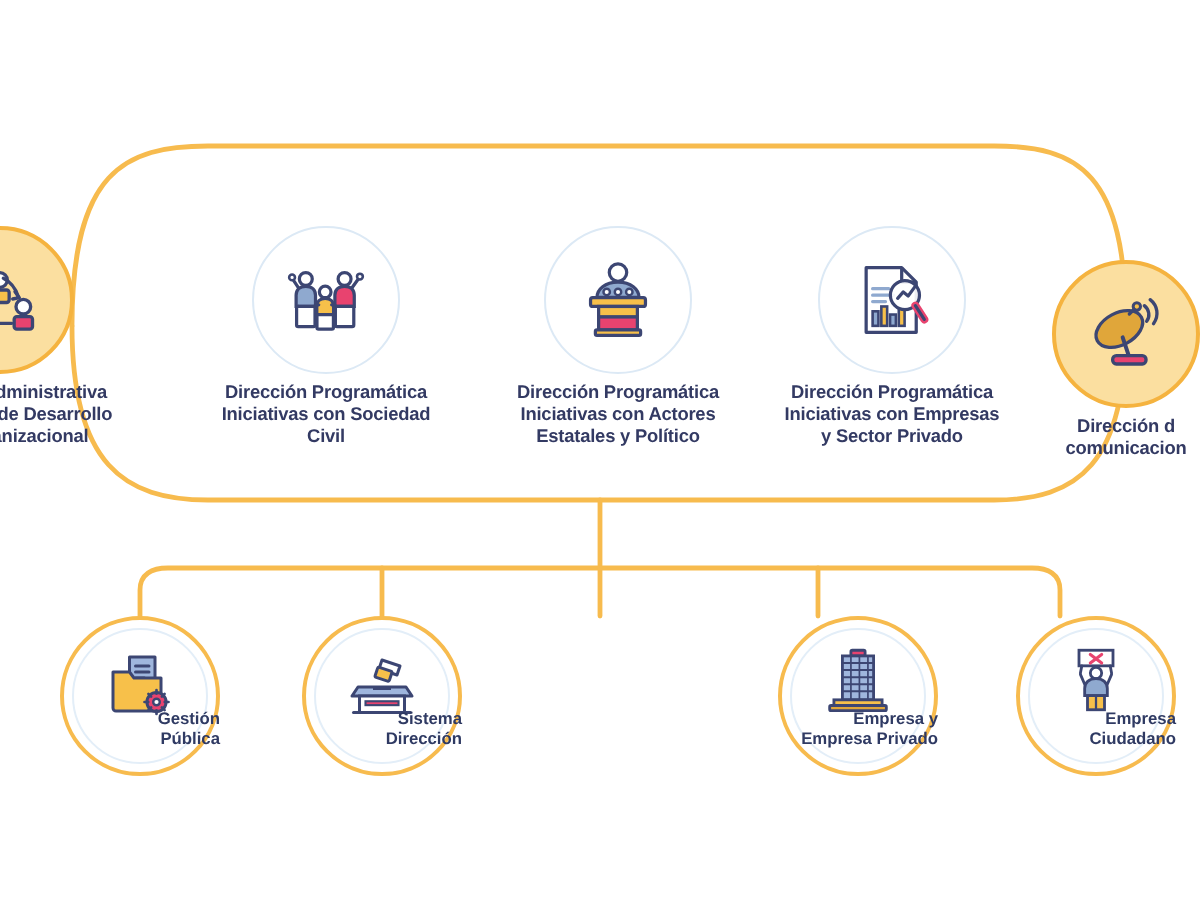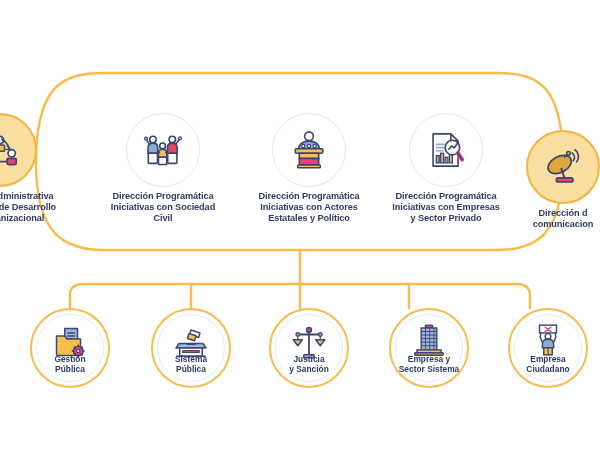--- a/index.html
+++ b/index.html
@@ -58,21 +58,21 @@
     font-weight:bold;
     line-height:1.22;
     white-space:pre-line;
     letter-spacing:-0.1px;
   }
   .caption.top{font-size:9.2px;}
   
   .botlabel{
     position:absolute;
     left:0;right:0;
-    text-align:center;
+    text-align:right;
     font-size:8.4px;
     font-weight:bold;
     color:#2f3a63;
     line-height:1.2;
     white-space:pre-line;
   }
 </style>
 </head>
 <body>
 
@@ -232,56 +232,38 @@
         <path d="M24 8 l12 4 l-2 6 l-12 -4 z" fill="#fff" stroke="#3c4673" stroke-width="2" stroke-linejoin="round"></path>
         <rect x="20" y="14" width="10" height="7" rx="1" transform="rotate(18 25 17.5)" fill="#f7c04a" stroke="#3c4673" stroke-width="2"></rect>
         <path d="M8 26 h32 l4 6 H4 z" fill="#9fb6dd" stroke="#3c4673" stroke-width="2" stroke-linejoin="round"></path>
         <path d="M18 26 h12 v2 h-12 z" fill="#3c4673"></path>
         <rect x="9" y="32" width="30" height="11" fill="#fff" stroke="#3c4673" stroke-width="2"></rect>
         <rect x="13" y="35.5" width="22" height="2.6" fill="#e8436f" stroke="#3c4673" stroke-width="1.4"></rect>
         <path d="M5 43 h38" stroke="#3c4673" stroke-width="2" stroke-linecap="round"></path>
       </svg>
     </div>
     <div class="botlabel" style="top:46px;">Sistema
-Pública</div>
-  </div>
-
-  <div class="node" style="left:269px;top:308px;width:80px;height:80px;">
-    <div class="disc ringed" style="left:0;top:0;width:80px;height:80px;">
-      <div class="inner"></div>
-      <svg class="icon" width="36" height="36" viewBox="0 0 48 48" style="top:42%;">
-        <circle cx="24" cy="8" r="3.2" fill="#e8436f" stroke="#3c4673" stroke-width="2"></circle>
-        <path d="M24 11 v30" stroke="#3c4673" stroke-width="2.4" stroke-linecap="round"></path>
-        <path d="M8 14 h32" stroke="#3c4673" stroke-width="2.4" stroke-linecap="round"></path>
-        <circle cx="9" cy="14" r="2.4" fill="#9fb6dd" stroke="#3c4673" stroke-width="1.8"></circle>
-        <circle cx="39" cy="14" r="2.4" fill="#9fb6dd" stroke="#3c4673" stroke-width="1.8"></circle>
-        <path d="M9 16 v5 M39 16 v5" stroke="#3c4673" stroke-width="1.6"></path>
-        <path d="M3 21 h12 l-6 8 z" fill="#f7c04a" stroke="#3c4673" stroke-width="2" stroke-linejoin="round"></path>
-        <path d="M33 21 h12 l-6 8 z" fill="#f7c04a" stroke="#3c4673" stroke-width="2" stroke-linejoin="round"></path>
-        <rect x="17" y="41" width="14" height="4" rx="1" fill="#9fb6dd" stroke="#3c4673" stroke-width="2"></rect>
-      </svg>
-    </div>
-    <div class="botlabel" style="top:46px;">Justicia
-y Sanción</div>
-  </div>
+Dirección</div>
+  </div>
+
 
   <div class="node" style="left:389px;top:308px;width:80px;height:80px;">
     <div class="disc ringed" style="left:0;top:0;width:80px;height:80px;">
       <div class="inner"></div>
       <svg class="icon" width="34" height="34" viewBox="0 0 48 48" style="top:40%;">
         <rect x="19" y="3" width="10" height="4" rx="1" fill="#e8436f" stroke="#3c4673" stroke-width="2"></rect>
         <rect x="13" y="7" width="22" height="31" fill="#9fb6dd" stroke="#3c4673" stroke-width="2"></rect>
         <path d="M13 12 h22 M13 17 h22 M13 22 h22 M13 27 h22 M13 32 h22" stroke="#3c4673" stroke-width="1.4"></path>
         <path d="M19 7 v31 M25 7 v31 M31 7 v31" stroke="#3c4673" stroke-width="1.2"></path>
         <rect x="7" y="38" width="34" height="4" fill="#f7c04a" stroke="#3c4673" stroke-width="2"></rect>
         <rect x="4" y="42" width="40" height="3.6" rx="1" fill="#e0a63a" stroke="#3c4673" stroke-width="2"></rect>
       </svg>
     </div>
     <div class="botlabel" style="top:46px;">Empresa y
-Sector Sistema</div>
+Empresa Privado</div>
   </div>
 
   <div class="node" style="left:508px;top:308px;width:80px;height:80px;">
     <div class="disc ringed" style="left:0;top:0;width:80px;height:80px;">
       <div class="inner"></div>
       <svg class="icon" width="34" height="34" viewBox="0 0 48 48" style="top:40%;">
         <rect x="12" y="3" width="24" height="11" fill="#fff" stroke="#3c4673" stroke-width="2"></rect>
         <path d="M20 6 l8 6 M28 6 l-8 6" stroke="#e8436f" stroke-width="2.2" stroke-linecap="round"></path>
         <path d="M14 14 l-1 5 M34 14 l1 5" stroke="#3c4673" stroke-width="2" stroke-linecap="round"></path>
         <circle cx="24" cy="19" r="4" fill="#fff" stroke="#3c4673" stroke-width="2"></circle>

